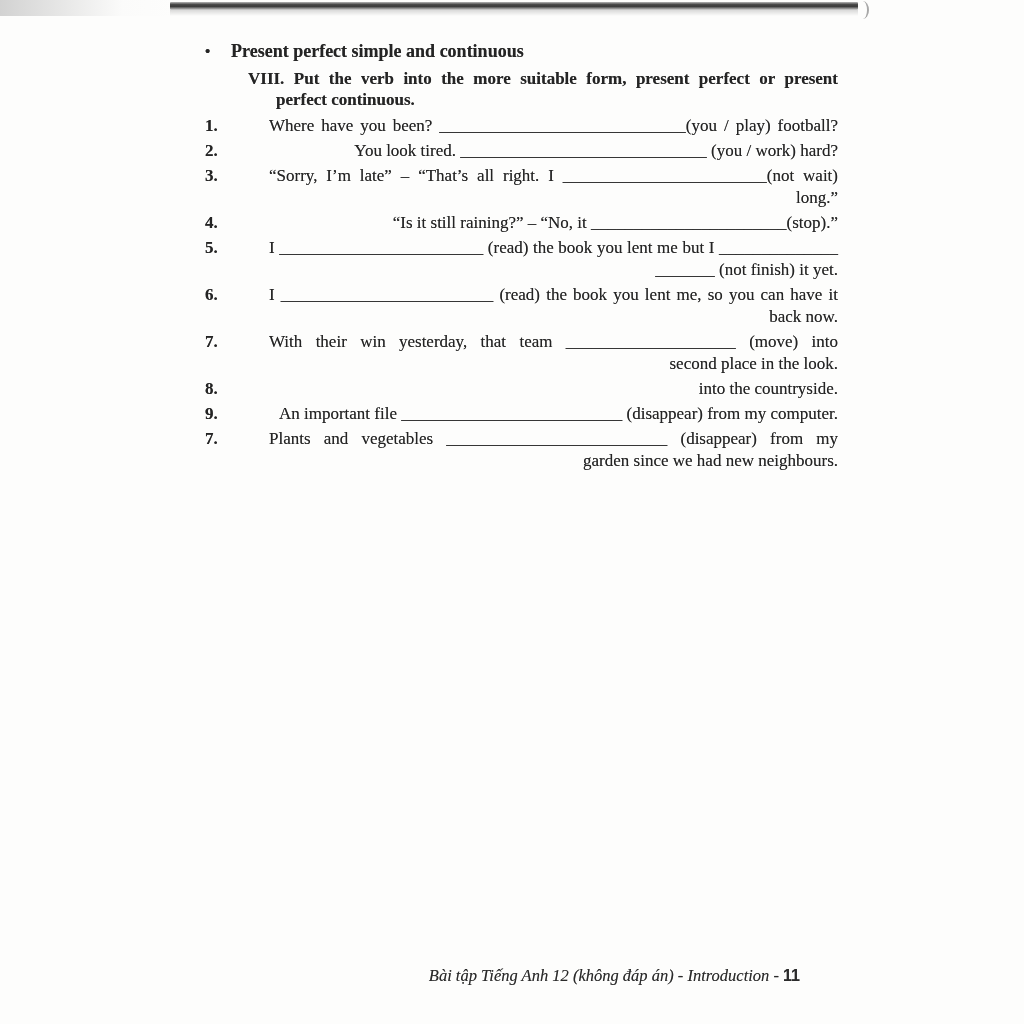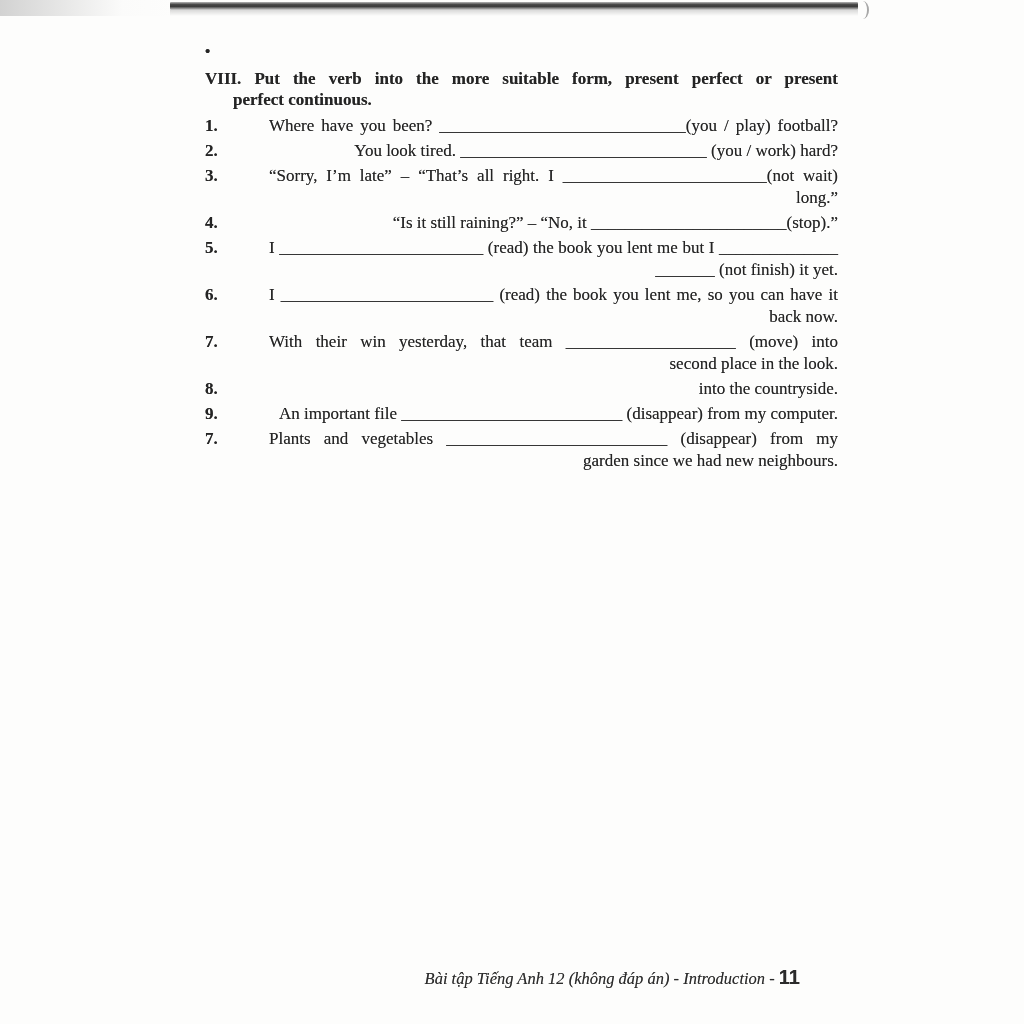--- a/index.html
+++ b/index.html
@@ -64,21 +64,21 @@
   .section-heading .bullet {
     flex: 0 0 26px;
     font-size: 15px;
   }
   .exercise {
     padding-left: 28px;
     font-weight: bold;
     line-height: 21px;
     margin-bottom: 5px;
   }
-  .insline { text-align: left; }
+  .insline { text-align: left; margin-left: 43px; }
   .insline.j { text-align: justify; text-align-last: justify; }
   .insline:first-child { text-indent: -28px; }
   .qrow {
     display: flex;
     margin-bottom: 3px;
   }
   .qrow .num {
     flex: 0 0 28px;
     font-weight: bold;
   }
@@ -92,35 +92,36 @@
     font-style: italic;
     font-size: 16.5px;
     color: #2b2b2b;
     white-space: nowrap;
     text-shadow: 0 0 0.5px rgba(40,40,40,0.5);
   }
   .footer .pagenum {
     font-style: normal;
     font-weight: bold;
     font-family: "Liberation Sans", sans-serif;
-    font-size: 20px;
+    font-size: 16px;
   }
 </style>
 </head>
 <body>
 
 <div class="page">
   <div class="edge-shade"></div>
   <div class="header-rule"></div>
   <div class="header-rule-fade"></div>
   <div class="page-curl"></div>
 
   <div class="content">
     <div class="section-heading">
       <span class="bullet">•</span>
+      <span>Present perfect simple and continuous</span>
     </div>
 
     <div class="exercise">
         <div class="insline j">VIII. Put the verb into the more suitable form, present perfect or present</div>
         <div class="insline">perfect continuous.</div>
       </div>
 
     <div>
   <div class="qrow">
     <span class="num">1.</span>

